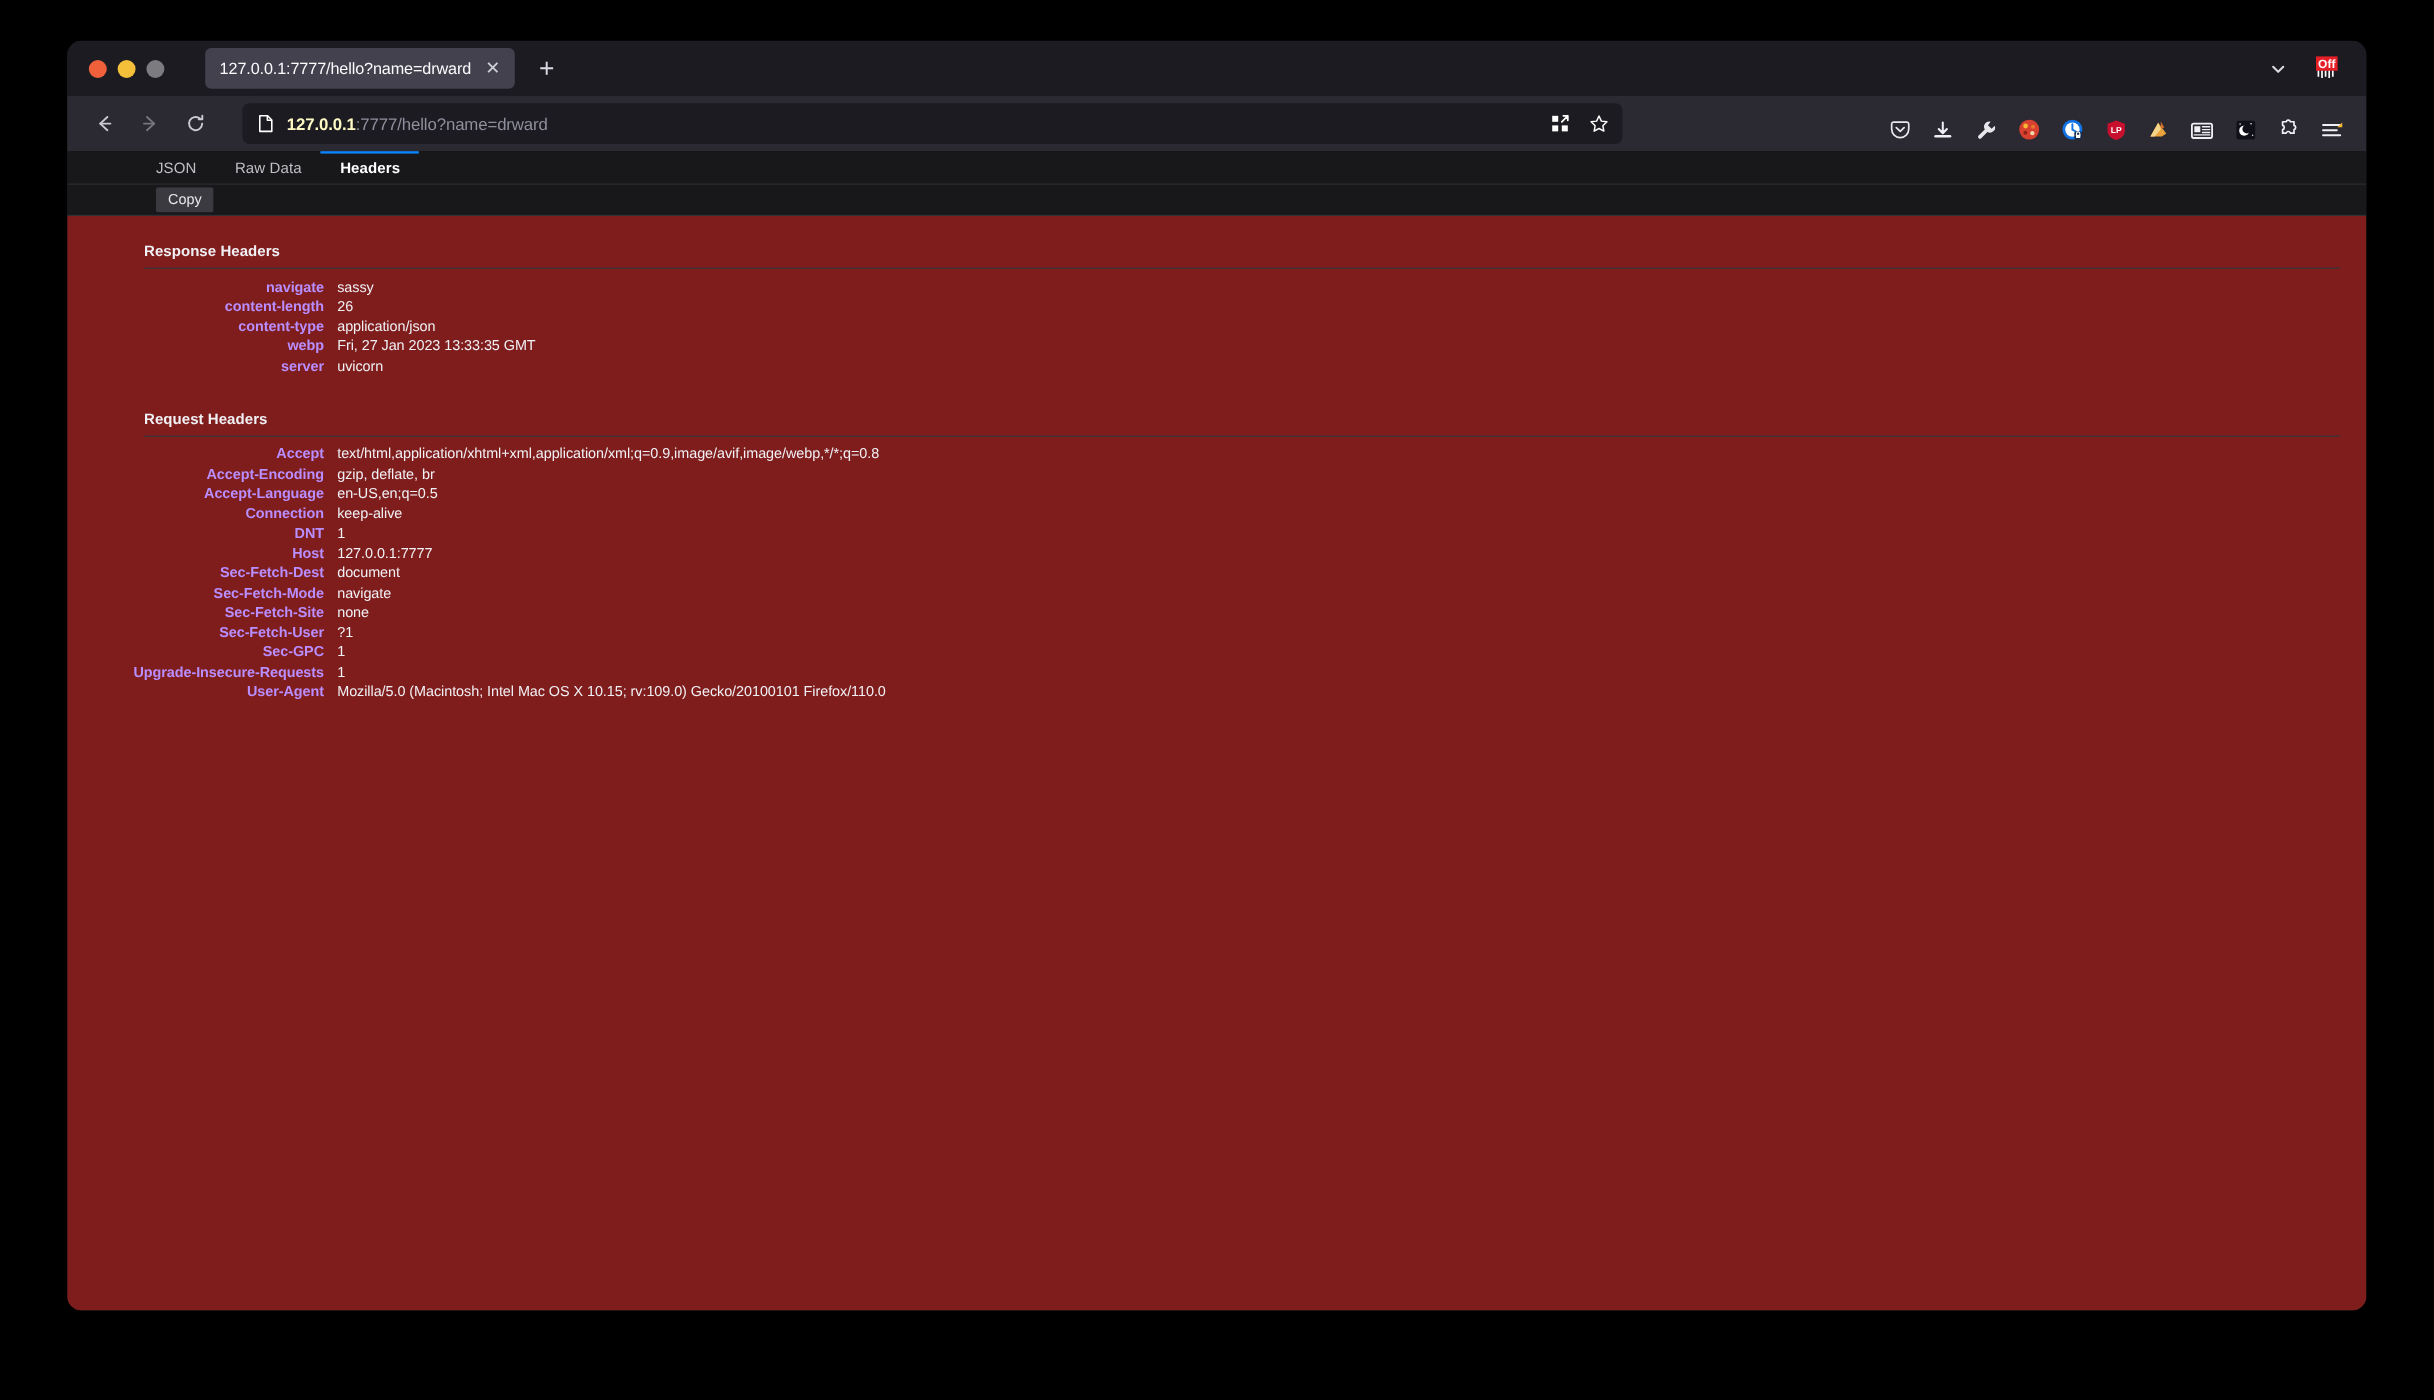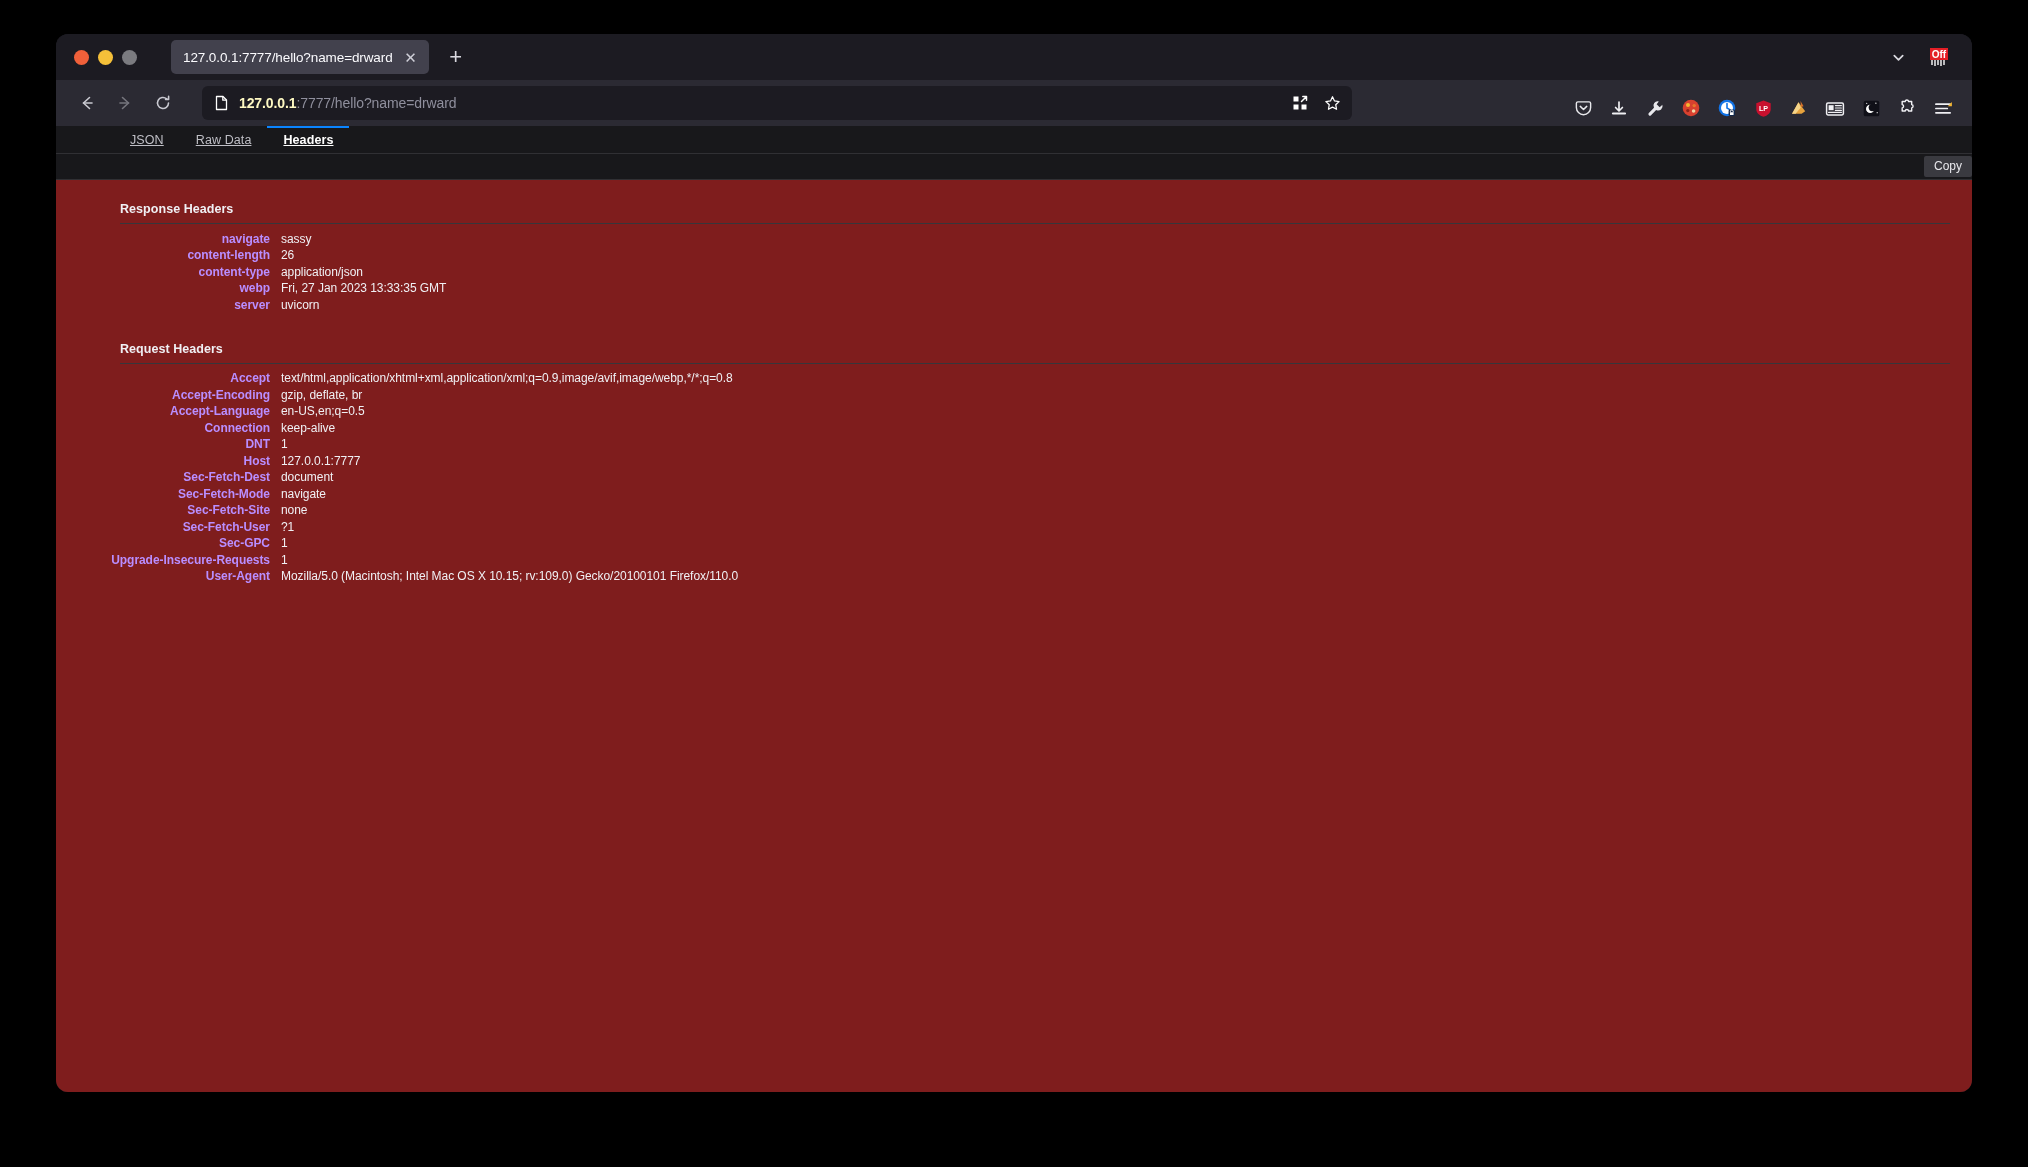--- a/index.html
+++ b/index.html
@@ -95,21 +95,21 @@
     padding-right: 8px;
   }
   .chev {
     color: #d9d9e0;
     font-size: 15px;
     width: 24px; height: 24px;
     display: flex; align-items: center; justify-content: center;
   }
   .off-badge {
     width: 26px; height: 24px;
-    display: flex; align-items: center; justify-content: center;
+    display: flex; align-items: flex-start; justify-content: center;
     position: relative;
     text-decoration: underline;
   }
 
   
   .navbar {
     height: 46px;
     background: #2b2a33;
     display: flex;
     align-items: center;
@@ -186,40 +186,38 @@
     flex: none;
   }
   .vtab {
     padding: 0 16px;
     display: flex;
     align-items: center;
     font-size: 12.5px;
     color: #bfbfc6;
     position: relative;
     letter-spacing: 0.1px;
-    text-decoration: underline;
   }
   .vtab.active { color: #ffffff; font-weight: bold; }
   .vtab.active::before {
     content: "";
     position: absolute;
     left: 0; right: 0; top: 0;
     height: 2px;
     background: #0a84ff;
   }
 
   .toolbar-row {
     height: 26px;
     background: #18181b;
     border-bottom: 1px solid #303034;
     display: flex;
     align-items: center;
-    padding-left: 48px;
+    padding-left: 74px;
     flex: none;
-    justify-content: flex-end;
   }
   .copy-btn {
     background: #3a3a40;
     color: #e8e8ec;
     font-size: 12px;
     padding: 2px 9px;
     border-radius: 2px;
     border: 1px solid transparent;
     line-height: 1.25;
   }

